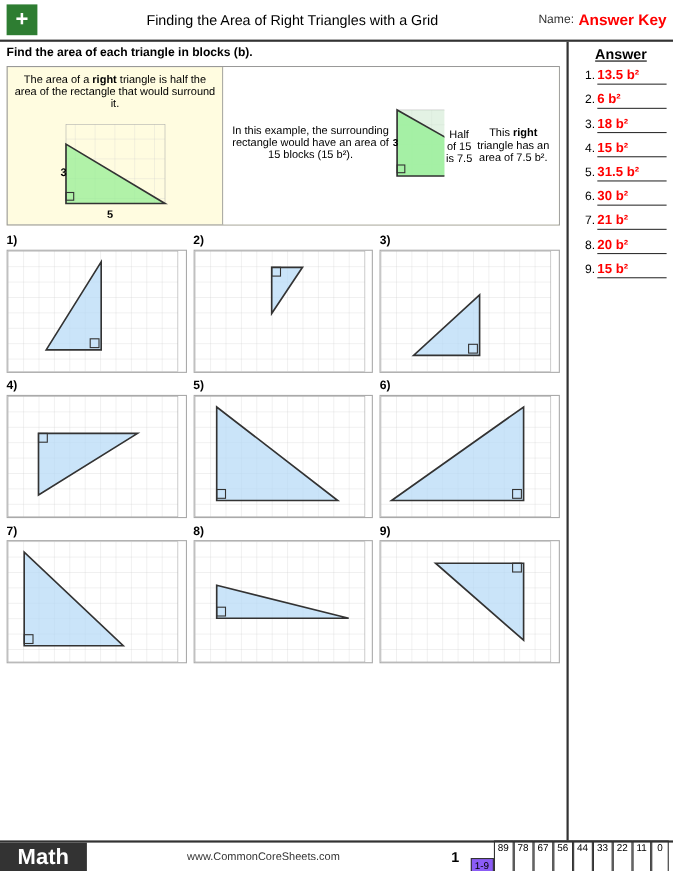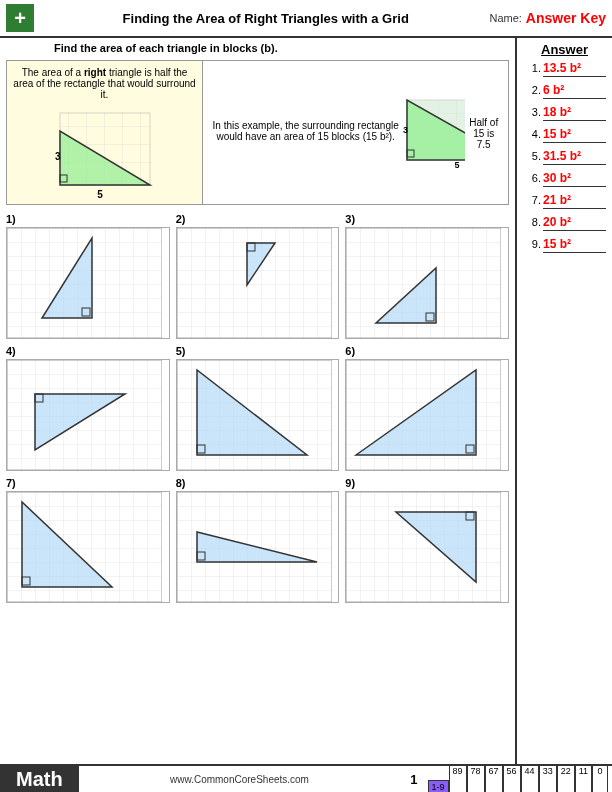--- a/index.html
+++ b/index.html
@@ -30,21 +30,21 @@
       font-weight: bold;
       display: flex;
       align-items: center;
       justify-content: center;
       margin-right: 8px;
     }
     .header-title {
       flex: 1;
       text-align: center;
       font-size: 13px;
-      font-weight: bold;
+      font-weight: normal;
     }
     .header-name {
       font-size: 11px;
       color: #333;
     }
     .answer-key {
       font-size: 14px;
       font-weight: bold;
       color: red;
       margin-left: 4px;
@@ -60,21 +60,20 @@
     .worksheet {
       flex: 1;
       padding: 4px 6px;
       border-right: 2px solid #333;
     }
 
     .instruction {
       font-size: 11px;
       font-weight: bold;
       margin-bottom: 6px;
-      margin-left: 48px;
     }
 
     
     .info-row {
       display: flex;
       border: 1px solid #999;
       margin-bottom: 8px;
       background: #fffce0;
     }
     .info-box-left {
@@ -267,20 +266,23 @@
 
           <polygon points="5,65 5,5 111,65" fill="#90ee90" fill-opacity="0.8" stroke="#333" stroke-width="1.5"></polygon>
 
           <rect x="5" y="55" width="7" height="7" fill="none" stroke="#333" stroke-width="1"></rect>
 
           <text x="1" y="38" font-size="9" font-weight="bold">3</text>
           <text x="55" y="73" font-size="9" font-weight="bold" text-anchor="middle">5</text>
         </svg>
         <div style="text-align:center; font-size:10px; margin-top:2px;">
           Half of 15 is 7.5
+        </div>
+        <div style="text-align:center; font-size:10px;">
+          This <strong>right</strong> triangle has an area of 7.5 b².
         </div>
       </div>
     </div>
 
     <div class="problems-section">
 
       <div class="problem">
         <div class="problem-label">1)</div>
         <div class="grid-box">
           <svg width="155" height="110" class="problem-svg">

